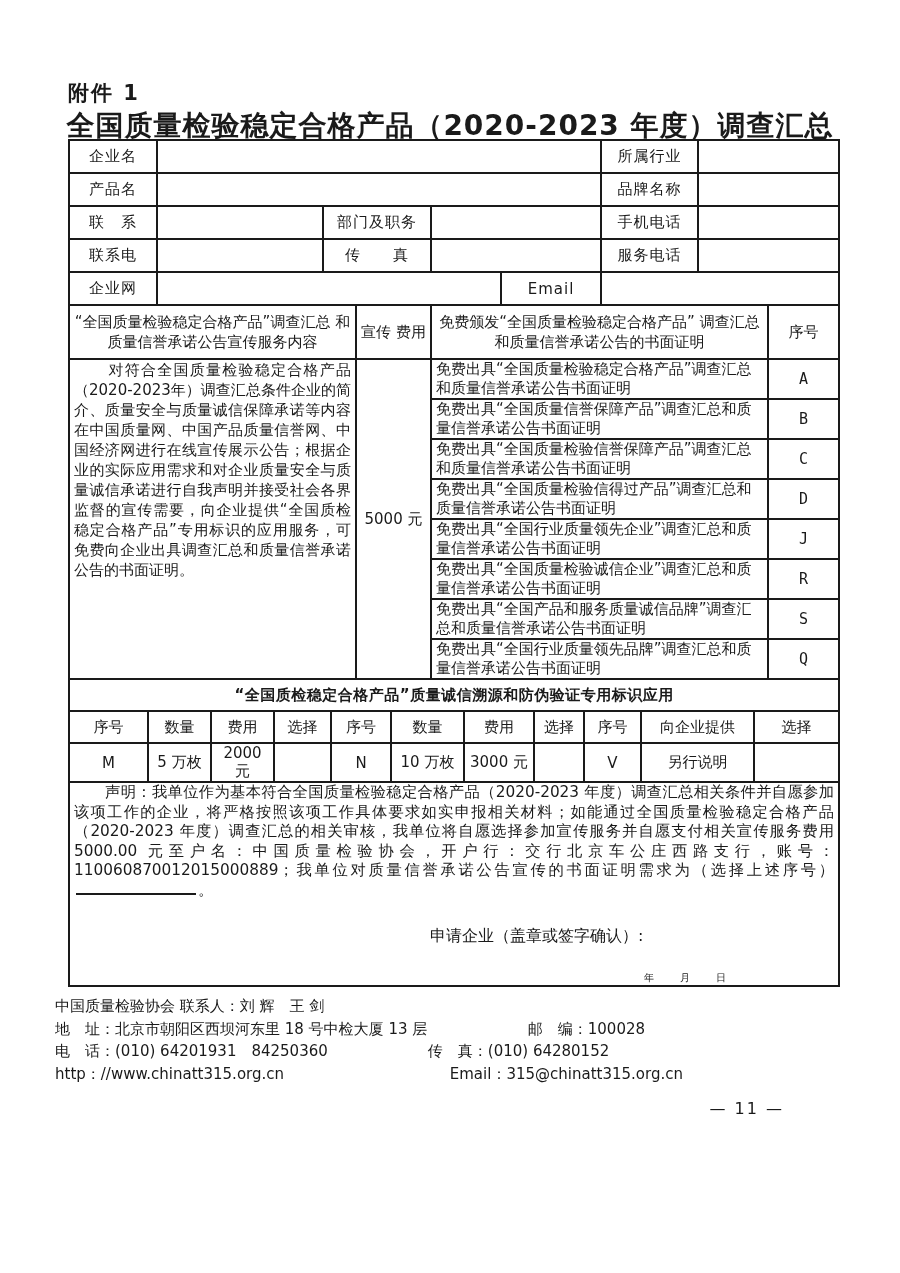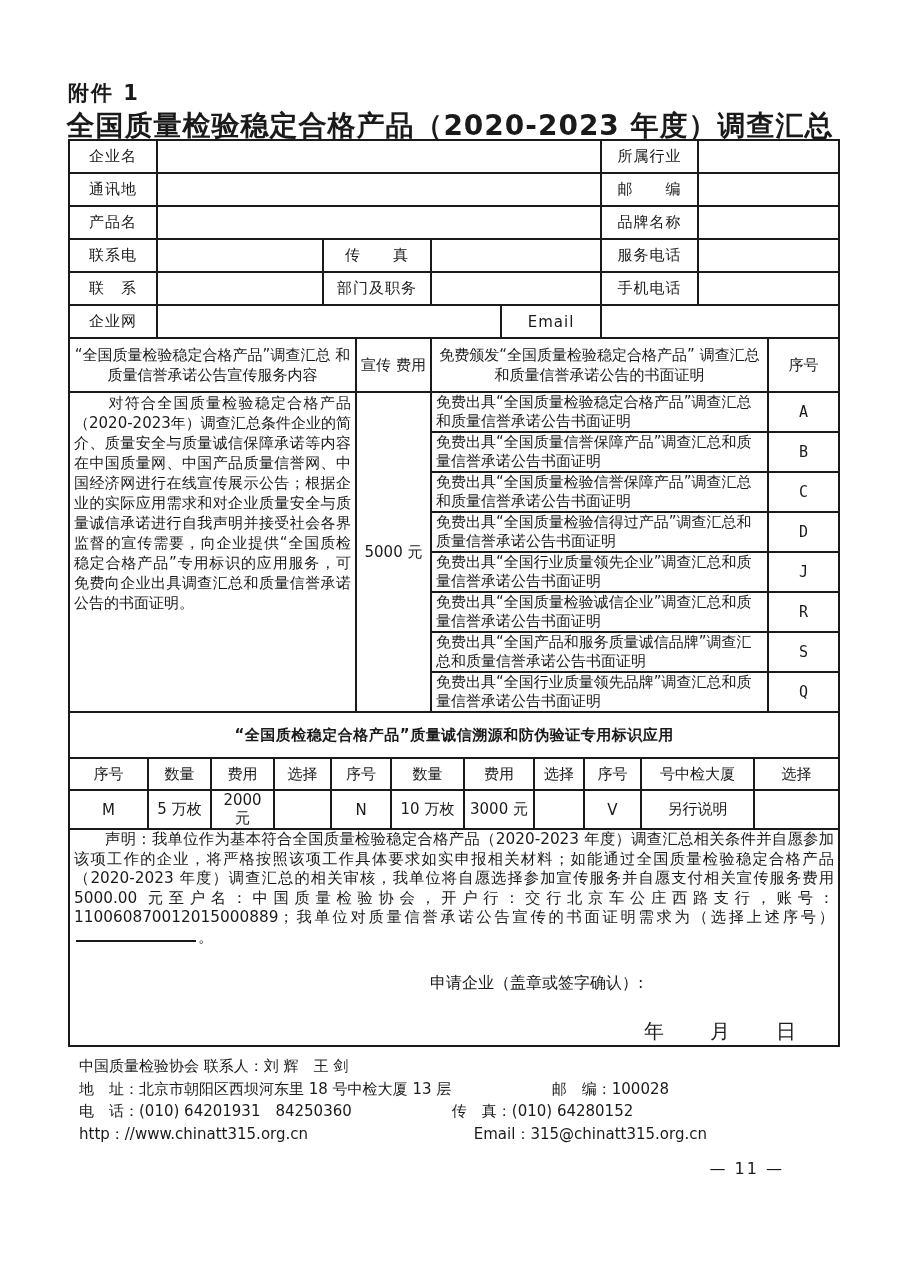--- a/index.html
+++ b/index.html
@@ -23,33 +23,33 @@
   
   .svc-head td { text-align:center; line-height:20px; height:54px; font-size:15px; }
   .svc-item { height:40px; }
   td.cert { line-height:19px; padding:0 3px 0 6px; font-size:14.6px; }
   td.code { text-align:center; font-size:16px; font-family:"DejaVu Sans Mono", monospace; }
   td.desc { vertical-align:top; text-align:justify; line-height:20px; padding:5px 7px; font-size:15px; }
   .desc-inner { text-indent:2.3em; }
   td.fee { text-align:center; font-size:15.5px; }
 
   
-  .lab-title { height:46px; text-align:center; font-weight:bold; font-size:15px; letter-spacing:0.5px; }
+  .lab-title { height:32px; text-align:center; font-weight:bold; font-size:15px; letter-spacing:0.5px; }
   .lab-head td { height:32px; text-align:center; font-size:14.5px; }
   .lab-data td { height:28px; text-align:center; font-size:14.5px; }
 
   
   td.decl { vertical-align:top; padding:6px 10px 0 10px; height:168px; }
   .decl-p { margin:0; font-size:15.3px; line-height:19.5px; text-align:justify; text-indent:31px; }
   .blank-line { display:inline-block; width:120px; border-bottom:2px solid #1a1a1a; height:14px; margin:0 2px; }
   .sig-line { margin-top:26px; padding-left:356px; font-size:16px; }
-  .date-line { margin-top:24px; padding-left:570px; font-size:20px; letter-spacing:2px; }
-
-  
-  .footer { margin:8px 0 0 79px; font-size:15px; line-height:22.5px; }
+  .date-line { margin-top:24px; padding-left:570px; font-size:10px; letter-spacing:2px; }
+
+  
+  .footer { margin:8px 0 0 55px; font-size:15px; line-height:22.5px; }
   .fl { white-space:nowrap; }
   .fl span { display:inline-block; }
   .fl1 .seg1 { min-width:112px; }
   .fl2 .seg1 { min-width:468px; }
   .fl3 .seg1 { min-width:368px; }
   .fl4 .seg1 { min-width:390px; }
   .page-number { margin-top:14px; text-align:right; padding-right:116px; font-size:16px; letter-spacing:2px; }
 </style>
 </head>
 <body>
@@ -70,45 +70,39 @@
         <col style="width:141px">
     </colgroup>
     <tbody>
         <tr class="r33">
       <td class="lbl">企业名</td>
       <td colspan="4"></td>
       <td class="lbl">所属行业</td>
       <td></td>
     </tr>
     <tr class="r33">
-      <td class="lbl">通讯地</td>
-      <td colspan="4"></td>
-      <td class="lbl">邮　　编</td>
-      <td></td>
-    </tr>
-    <tr class="r33">
       <td class="lbl">产品名</td>
       <td colspan="4"></td>
       <td class="lbl">品牌名称</td>
       <td></td>
     </tr>
     <tr class="r33">
+      <td class="lbl">联　系</td>
+      <td></td>
+      <td class="lbl">部门及职务</td>
+      <td colspan="2"></td>
+      <td class="lbl">手机电话</td>
+      <td></td>
+    </tr>
+    <tr class="r33">
       <td class="lbl">联系电</td>
       <td></td>
       <td class="lbl">传　　真</td>
       <td colspan="2"></td>
       <td class="lbl">服务电话</td>
-      <td></td>
-    </tr>
-    <tr class="r33">
-      <td class="lbl">联　系</td>
-      <td></td>
-      <td class="lbl">部门及职务</td>
-      <td colspan="2"></td>
-      <td class="lbl">手机电话</td>
       <td></td>
     </tr>
     <tr class="r33">
       <td class="lbl">企业网</td>
       <td colspan="3"></td>
       <td class="lbl">Email</td>
       <td colspan="2"></td>
     </tr>
   </tbody>
     </table>
@@ -187,21 +181,21 @@
     <tr class="lab-head">
       <td>序号</td>
       <td>数量</td>
       <td>费用</td>
       <td>选择</td>
       <td>序号</td>
       <td>数量</td>
       <td>费用</td>
       <td>选择</td>
       <td>序号</td>
-      <td>号中检大厦</td>
+      <td>向企业提供</td>
       <td>选择</td>
     </tr>
     <tr class="lab-data">
       <td>M</td>
       <td>5 万枚</td>
       <td>2000 元</td>
       <td></td>
       <td>N</td>
       <td>10 万枚</td>
       <td>3000 元</td>

